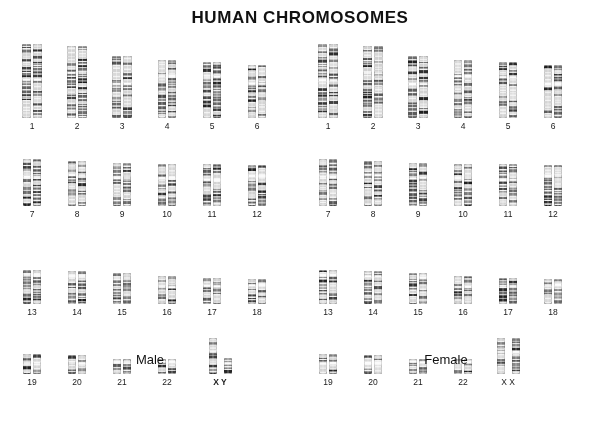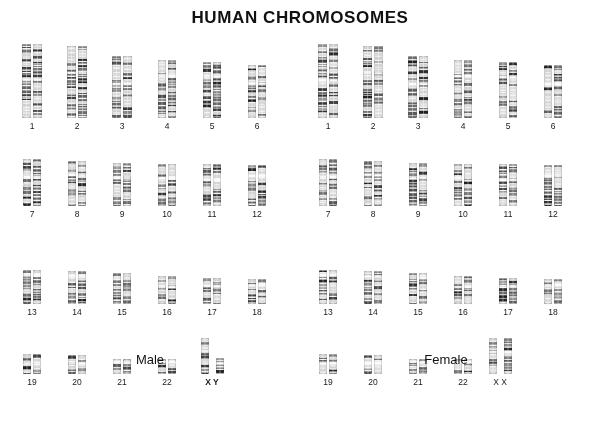--- a/index.html
+++ b/index.html
@@ -1389,21 +1389,21 @@
                   <rect x="0" y="9.18" width="8" height="2.00" fill="#1c1c1c" opacity="0.77"></rect>
                   <rect x="0" y="11.98" width="8" height="2.31" fill="#1c1c1c" opacity="0.85"></rect>
                   <rect x="0" y="1.60" width="8" height="2.8" fill="#ffffff" opacity="0.85"></rect>
                   <rect x="3.75" y="0" width="0.5" height="15" fill="#ffffff" opacity="0.75"></rect>
                 </g>
               </svg>
             </span>
           </div>
           <div class="num">22</div>
         </div>
-        <div class="cell" style="left: 192px; width: 24px; height: 36px; font-weight: bold;">
+        <div class="cell" style="left: 200px; width: 24px; height: 36px; font-weight: bold;">
           <div class="pair" style="gap: 7px;">
             <span class="chrom">
               <svg width="8" height="36" viewBox="0 0 8 36">
                 <path d="M 2.2 0 L 5.8 0 Q 8 0 8 2.2 L 8 12 Q 8 14 7.12 14 Q 8 14 8 16 L 8 33.8 Q 8 36 5.8 36 L 2.2 36 Q 0 36 0 33.8 L 0 16 Q 0 14 0.88 14 Q 0 14 0 12 L 0 2.2 Q 0 0 2.2 0 Z" fill="#f2f2f2" stroke="#3a3a3a" stroke-width="0.5"></path>
                 <defs>
                   <clipPath id="clip12410_40">
                     <path d="M 2.2 0 L 5.8 0 Q 8 0 8 2.2 L 8 12 Q 8 14 7.12 14 Q 8 14 8 16 L 8 33.8 Q 8 36 5.8 36 L 2.2 36 Q 0 36 0 33.8 L 0 16 Q 0 14 0.88 14 Q 0 14 0 12 L 0 2.2 Q 0 0 2.2 0 Z" stroke-width="0.5"></path>
                   </clipPath>
                 </defs>
                 <g clip-path="url(#clip12410_40)">
@@ -2746,21 +2746,21 @@
                   <rect x="0" y="7.61" width="8" height="2.56" fill="#cfcfcf" opacity="0.82"></rect>
                   <rect x="0" y="11.76" width="8" height="1.42" fill="#1c1c1c" opacity="0.97"></rect>
                   <rect x="0" y="1.60" width="8" height="2.8" fill="#ffffff" opacity="0.85"></rect>
                   <rect x="3.75" y="0" width="0.5" height="15" fill="#ffffff" opacity="0.75"></rect>
                 </g>
               </svg>
             </span>
           </div>
           <div class="num">22</div>
         </div>
-        <div class="cell" style="left: 184px; width: 24px; height: 36px;">
+        <div class="cell" style="left: 192px; width: 24px; height: 36px;">
           <div class="pair" style="gap: 7px;">
             <span class="chrom">
               <svg width="8" height="36" viewBox="0 0 8 36">
                 <path d="M 2.2 0 L 5.8 0 Q 8 0 8 2.2 L 8 12 Q 8 14 7.12 14 Q 8 14 8 16 L 8 33.8 Q 8 36 5.8 36 L 2.2 36 Q 0 36 0 33.8 L 0 16 Q 0 14 0.88 14 Q 0 14 0 12 L 0 2.2 Q 0 0 2.2 0 Z" fill="#f2f2f2" stroke="#3a3a3a" stroke-width="0.5"></path>
                 <defs>
                   <clipPath id="clip21583_40">
                     <path d="M 2.2 0 L 5.8 0 Q 8 0 8 2.2 L 8 12 Q 8 14 7.12 14 Q 8 14 8 16 L 8 33.8 Q 8 36 5.8 36 L 2.2 36 Q 0 36 0 33.8 L 0 16 Q 0 14 0.88 14 Q 0 14 0 12 L 0 2.2 Q 0 0 2.2 0 Z" stroke-width="0.5"></path>
                   </clipPath>
                 </defs>
                 <g clip-path="url(#clip21583_40)">

